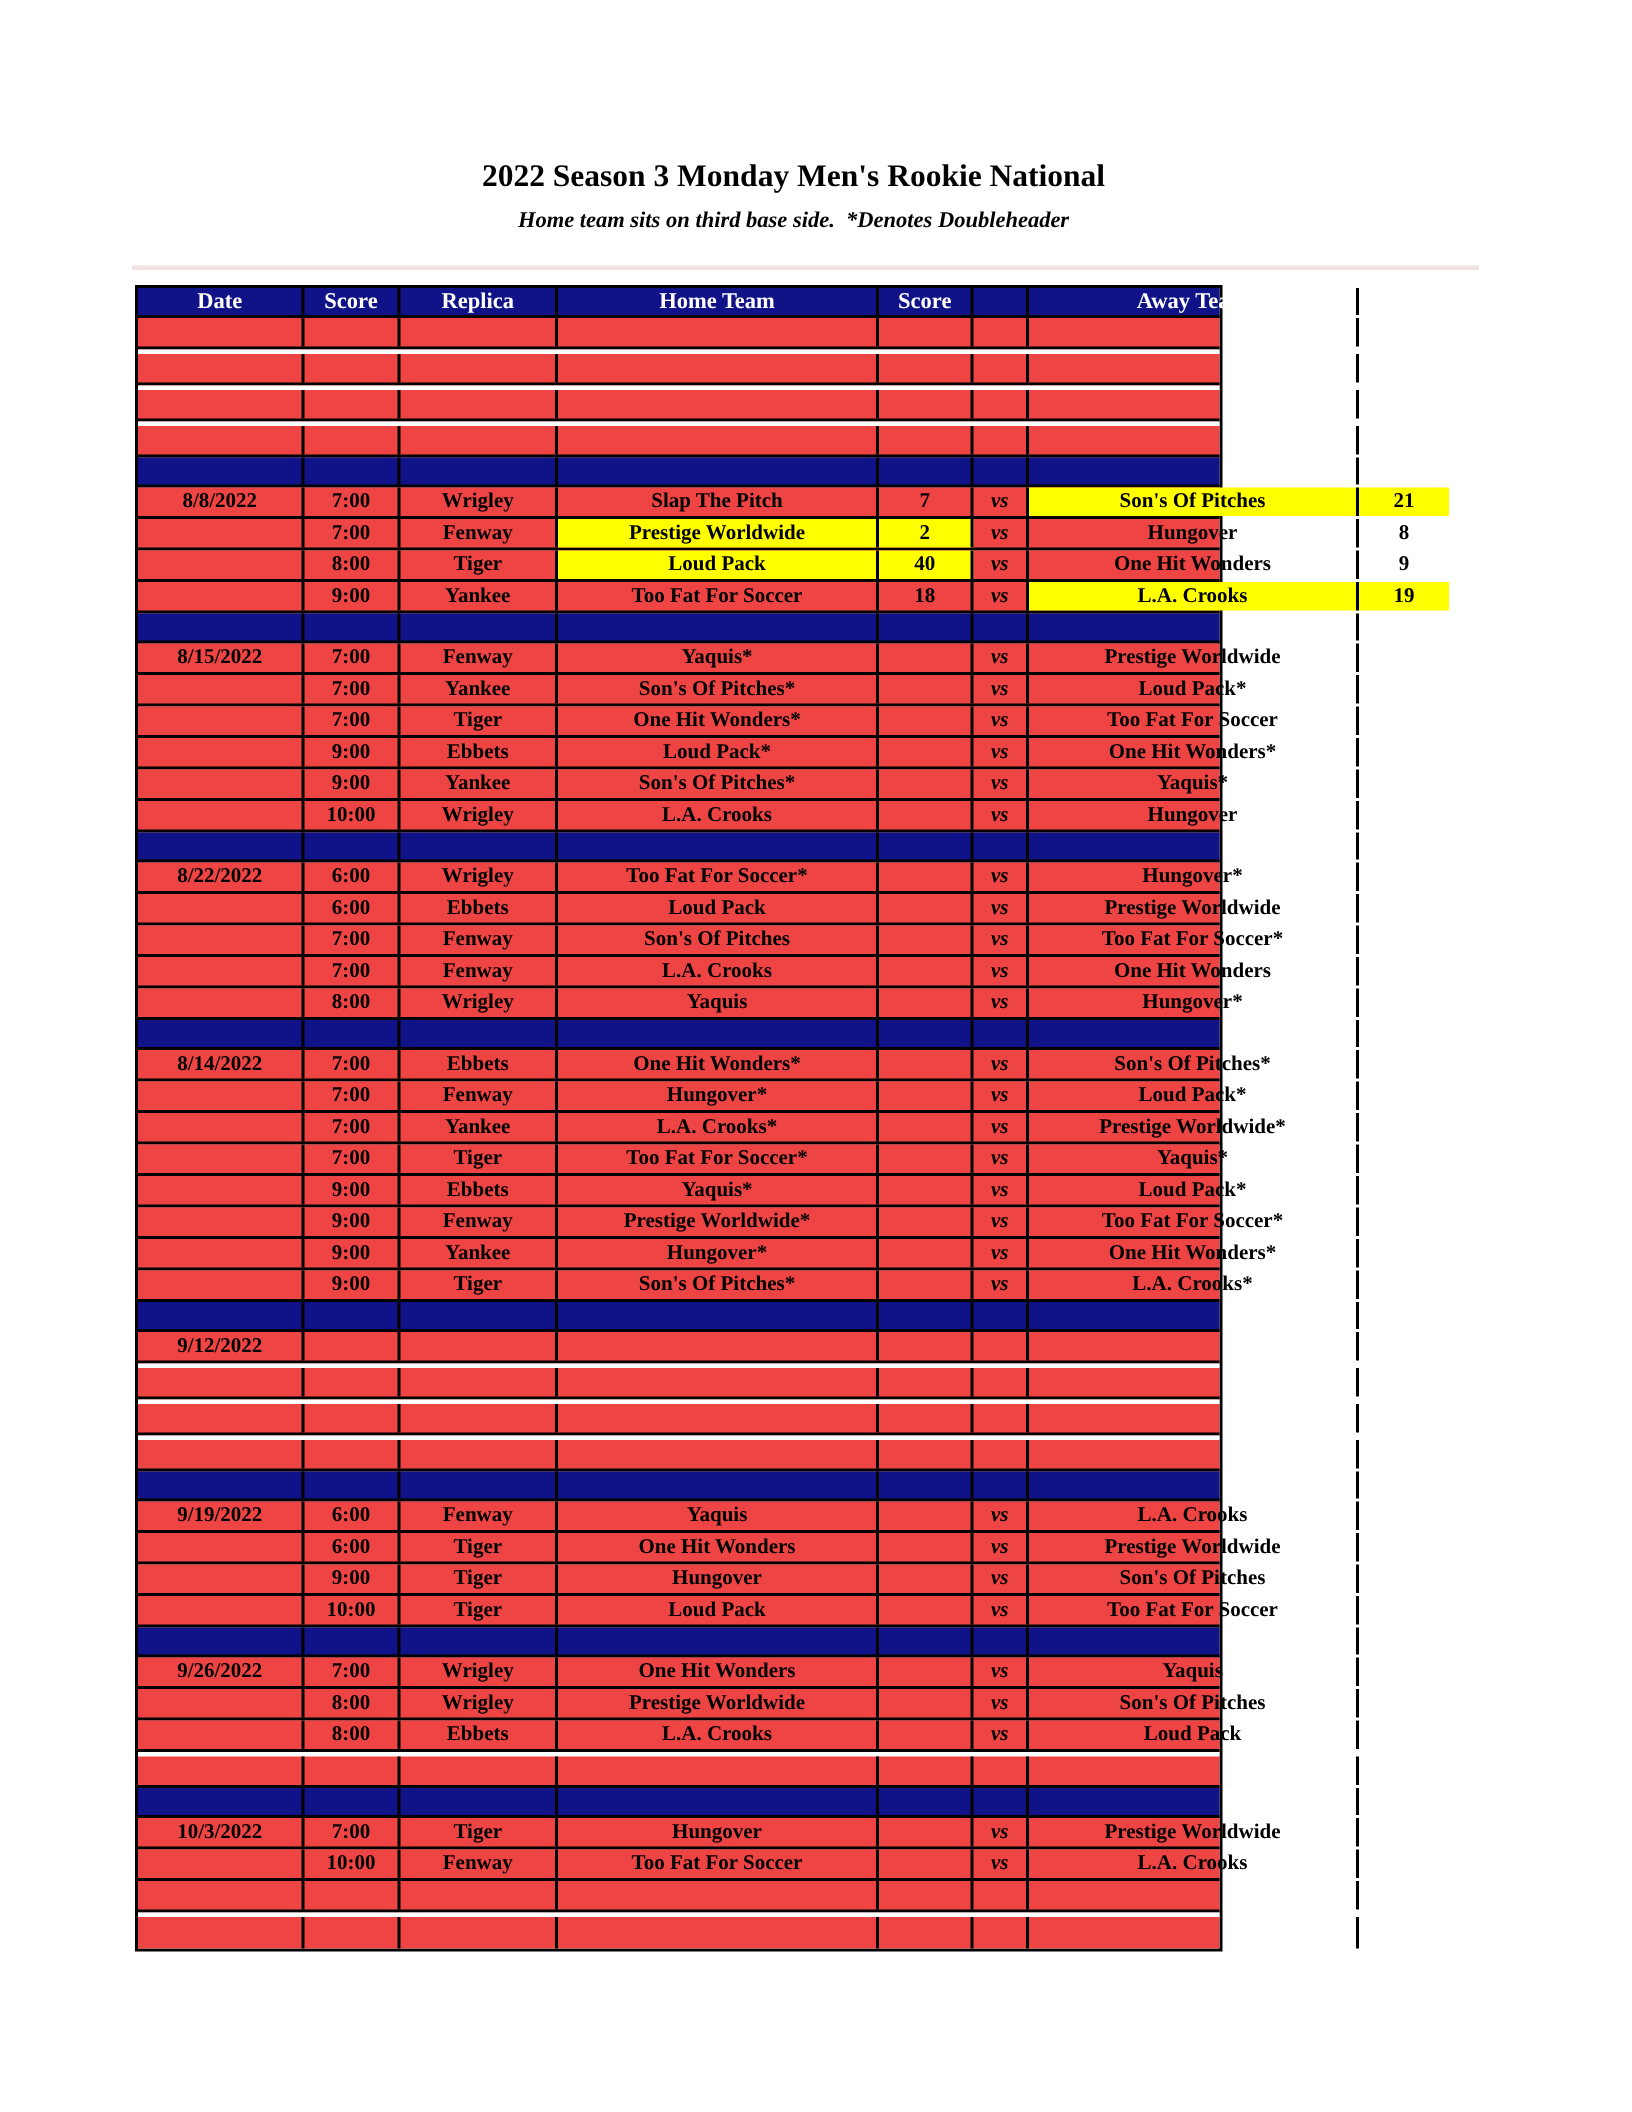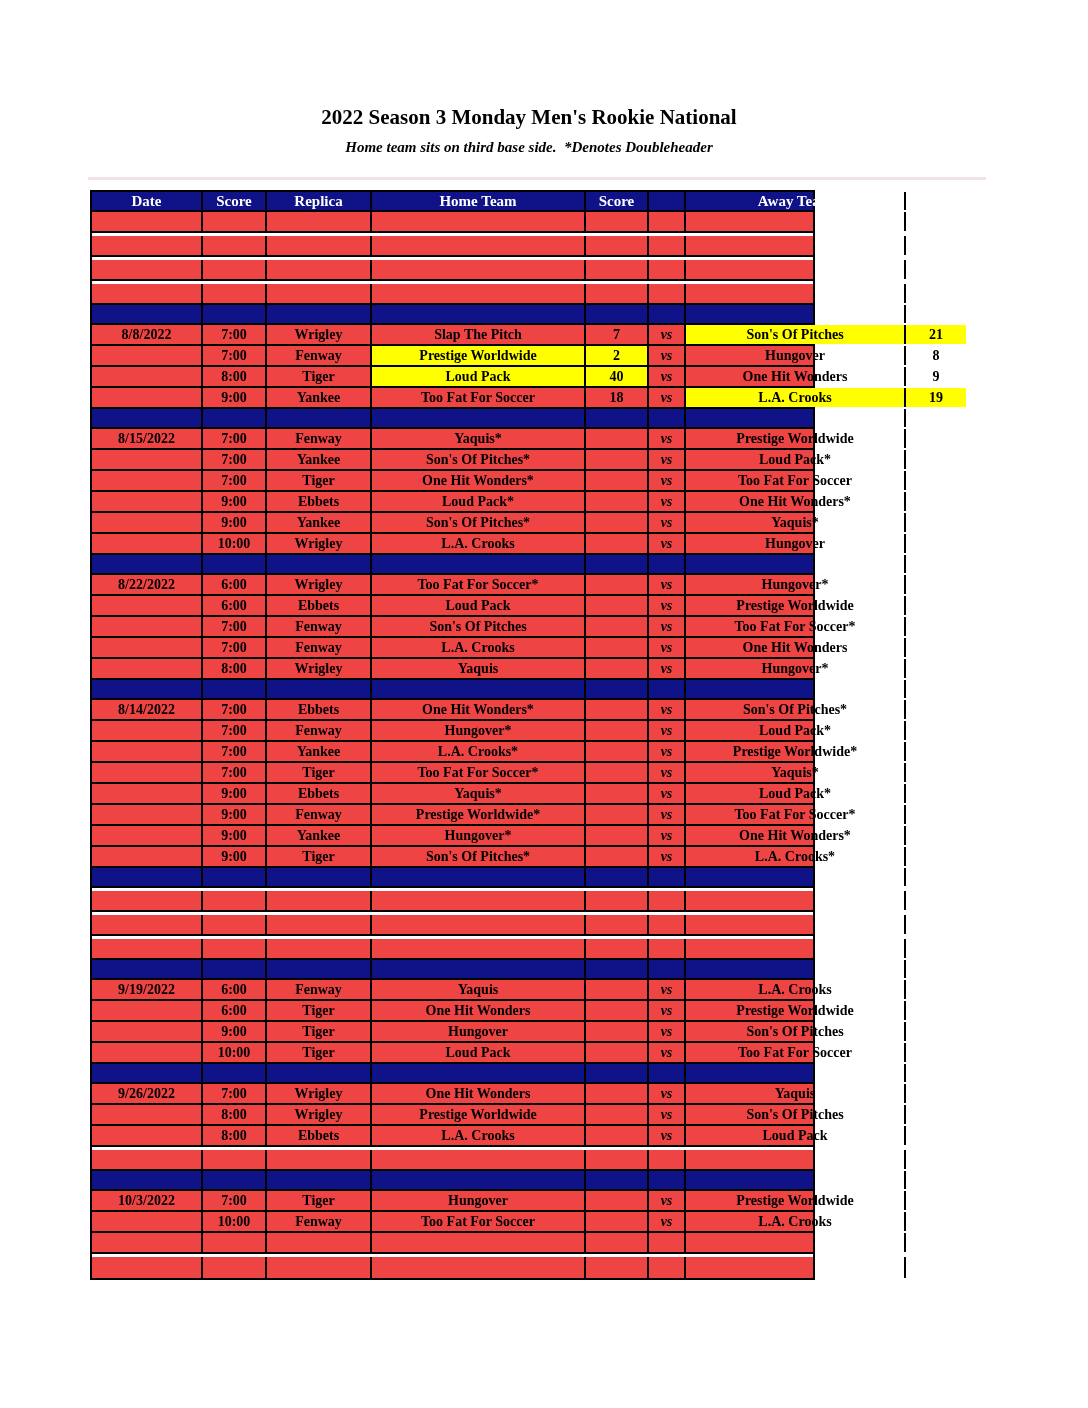--- a/index.html
+++ b/index.html
@@ -370,20 +370,30 @@
     <div class="trow sep">
       <div></div>
       <div></div>
       <div></div>
       <div></div>
       <div></div>
       <div class="vs"></div>
       <div></div>
       <div></div>
     </div>
+    <div class="trow">
+      <div>9/12/2022</div>
+      <div></div>
+      <div></div>
+      <div></div>
+      <div></div>
+      <div class="vs"></div>
+      <div></div>
+      <div></div>
+    </div>
     <div class="spacer"></div>
     <div class="trow">
       <div></div>
       <div></div>
       <div></div>
       <div></div>
       <div></div>
       <div class="vs"></div>
       <div></div>
       <div></div>

